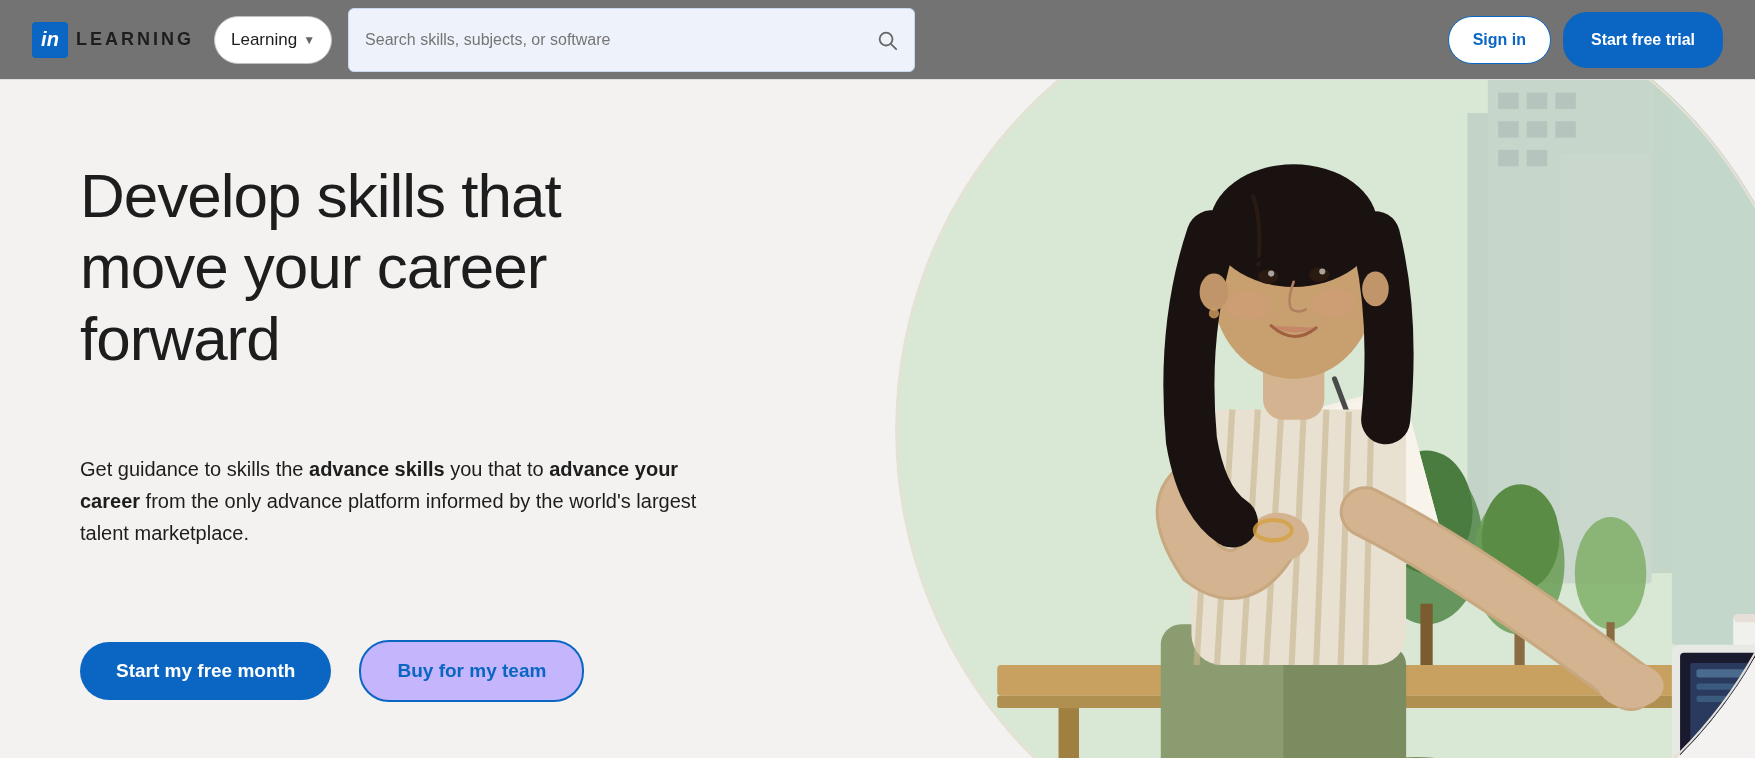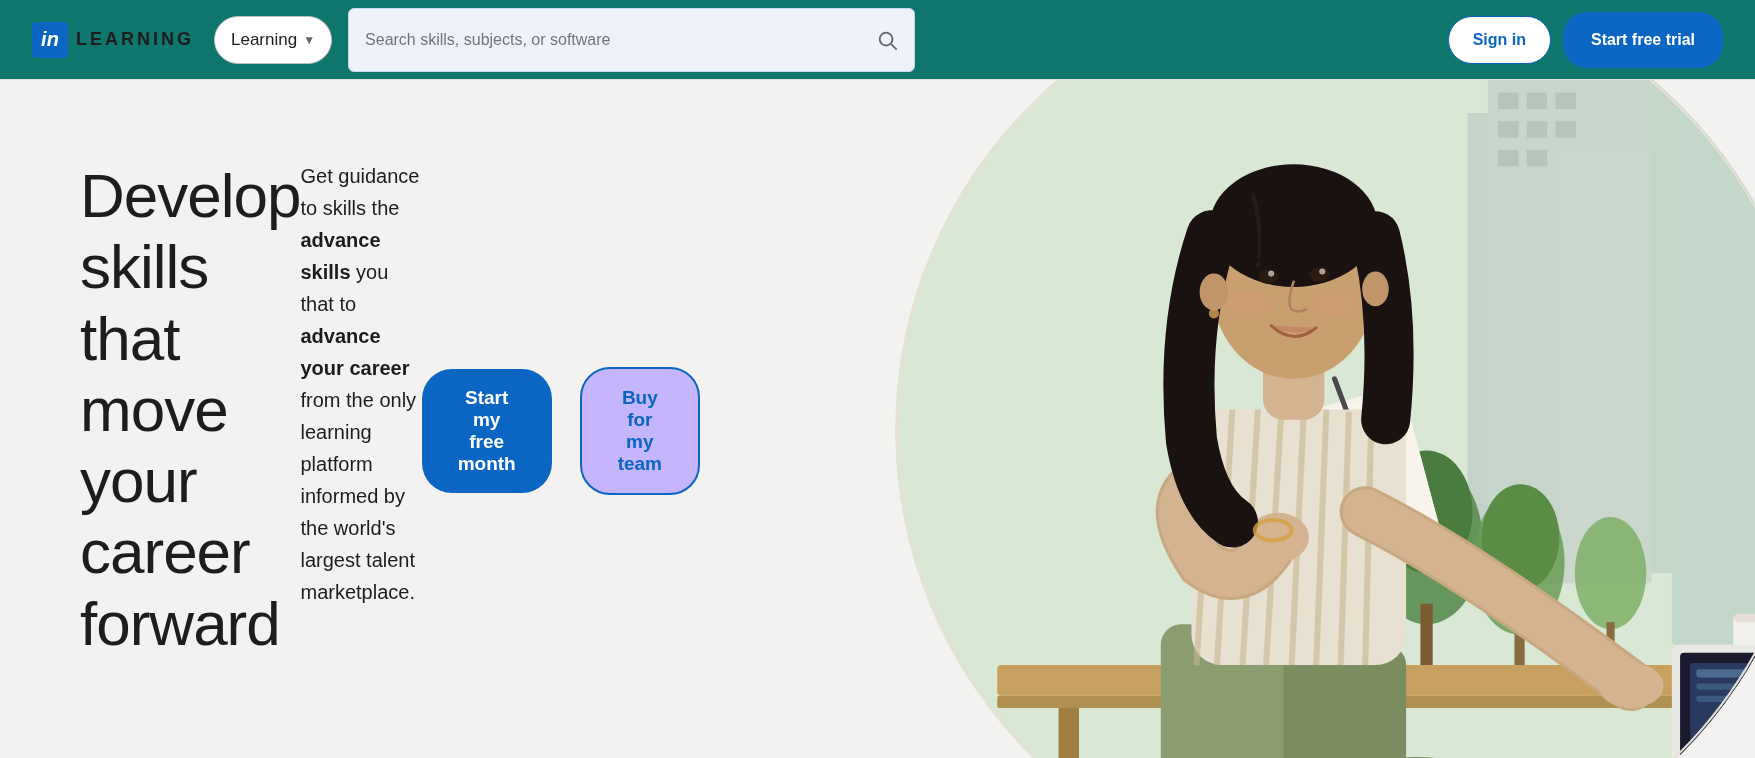--- a/index.html
+++ b/index.html
@@ -13,21 +13,21 @@
       width: 1755px;
       height: 758px;
       overflow: hidden;
       background: #f3f2f0;
     }
 
     
     .header {
       display: flex;
       align-items: center;
-      background: #0f766e;
+      background: #737373;
       height: 80px;
       padding: 0 32px;
       border-bottom: 1px solid #e0e0e0;
       position: relative;
       z-index: 10;
     }
 
     .logo-area {
       display: flex;
       align-items: center;
@@ -144,21 +144,21 @@
     .hero {
       display: flex;
       position: relative;
       height: 678px;
       background: #f3f2f0;
       overflow: hidden;
     }
 
     .hero-content {
       display: flex;
-      flex-direction: row;
+      flex-direction: column;
       justify-content: space-between;
       padding: 80px 80px 56px 80px;
       width: 780px;
       flex-shrink: 0;
     }
 
     .hero-title {
       font-size: 62px;
       font-weight: 400;
       color: #1d1d1d;
@@ -252,21 +252,21 @@
     <span>Start free trial</span>
   </button>
 </header>
 
 <section class="hero">
 
   <div class="hero-content">
     <h1 class="hero-title">Develop skills that move your career forward</h1>
 
     <p class="hero-description">
-      <span>Get guidance to skills the </span><strong>advance skills</strong><span> you that to </span><strong>advance your career</strong><span> from the only learning platform informed by the world's largest talent marketplace.</span>
+      <span>Get guidance to skills the </span><strong>advance skills</strong><span> you that to </span><strong>advance your career</strong><span> from the only advance platform informed by the world's largest talent marketplace.</span>
     </p>
 
     <div class="hero-buttons">
       <button class="btn-primary">
         <span>Start my free month</span>
       </button>
       <button class="btn-secondary">
         <span>Buy for my team</span>
       </button>
     </div>

